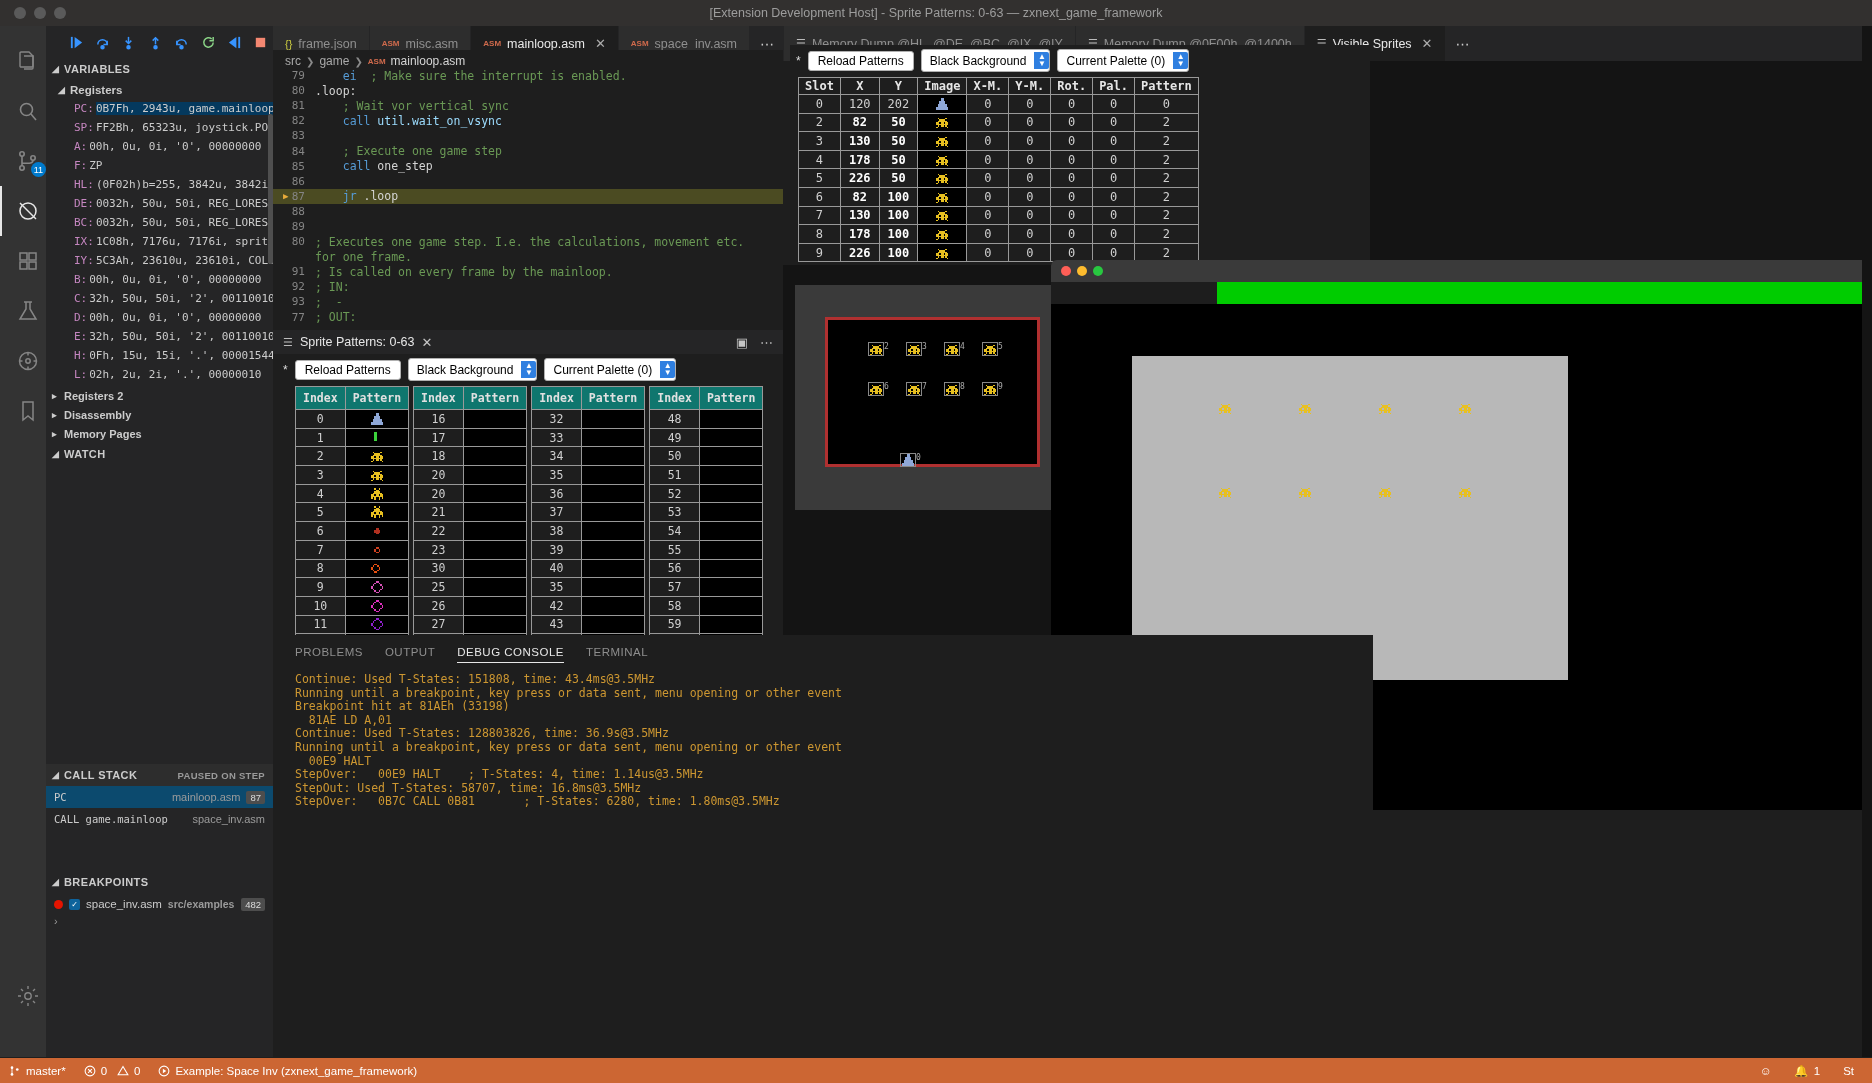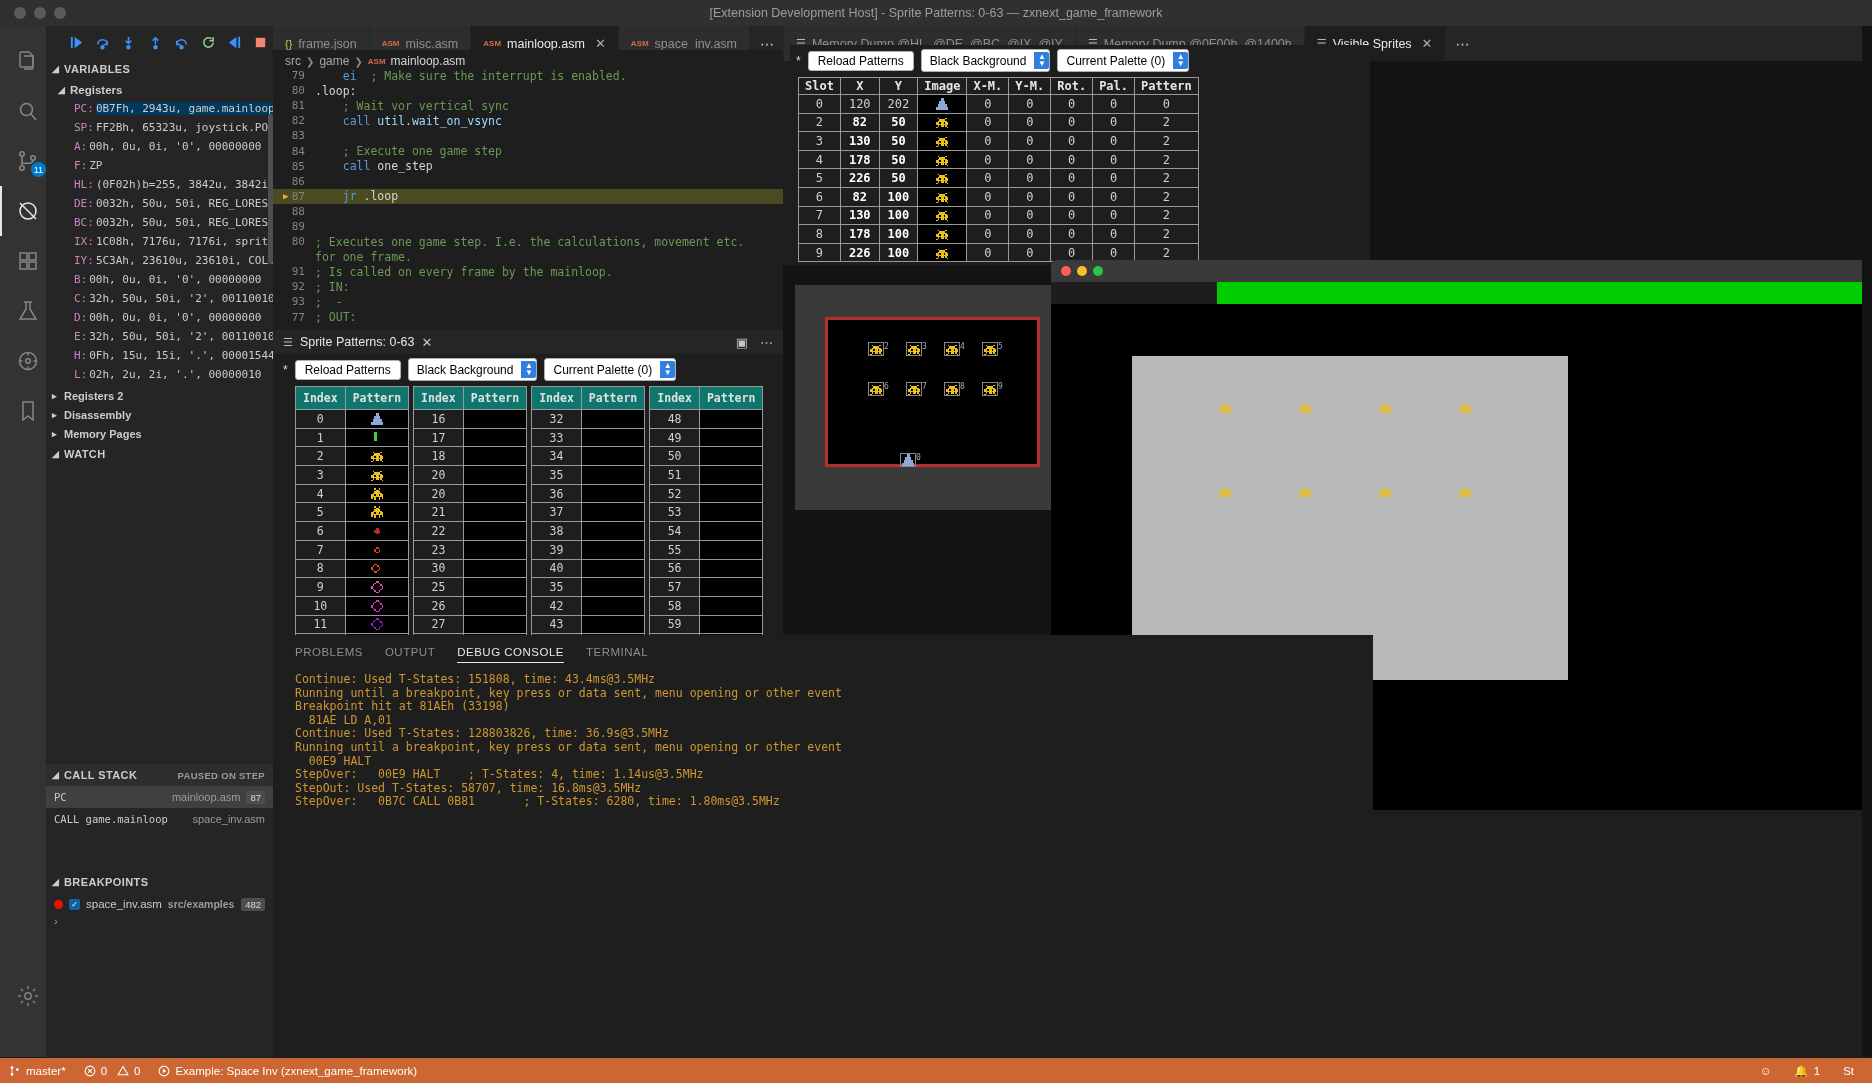--- a/index.html
+++ b/index.html
@@ -59,21 +59,21 @@
   .vscroll { position:absolute; right:0; top:56px; width:5px; height:150px;
      background:#4f4f4f; border-radius:2px; }
 
   .collapsed-row { height:19px; display:flex; align-items:center; padding-left:6px;
      font-size:11px; font-weight:bold; color:#cccccc; }
 
   .callstack { position:absolute; left:0; top:738px; width:227px; height:120px; }
   .cs-head { background:#2d2d2d; }
   .cs-row { height:22px; display:flex; align-items:center; font-size:11.5px;
      color:#cccccc; padding:0 8px; }
-  .cs-row.active { background:#404040;text-align:right; }
+  .cs-row.active { background:#0c4a6e;text-align:right; }
   .cs-row .fn { font-family:"DejaVu Sans Mono", monospace; font-size:10.5px; }
   .cs-row .file { margin-left:auto; color:#9b9b9b; font-size:11px; }
   .cs-row .ln { background:#4d4d4d; color:#ddd; font-size:9.5px; padding:1px 4px;
      border-radius:2px; margin-left:6px; }
 
   .bps { position:absolute; left:0; top:845px; width:227px; }
   .bp-row { height:22px; display:flex; align-items:center; font-size:11.5px;
      color:#cccccc; padding:0 8px; gap:6px; }
   .bp-dot { width:9px; height:9px; border-radius:50%; background:#e51400; }
   .bp-cb { width:11px; height:11px; background:#0e639c; border-radius:2px;

